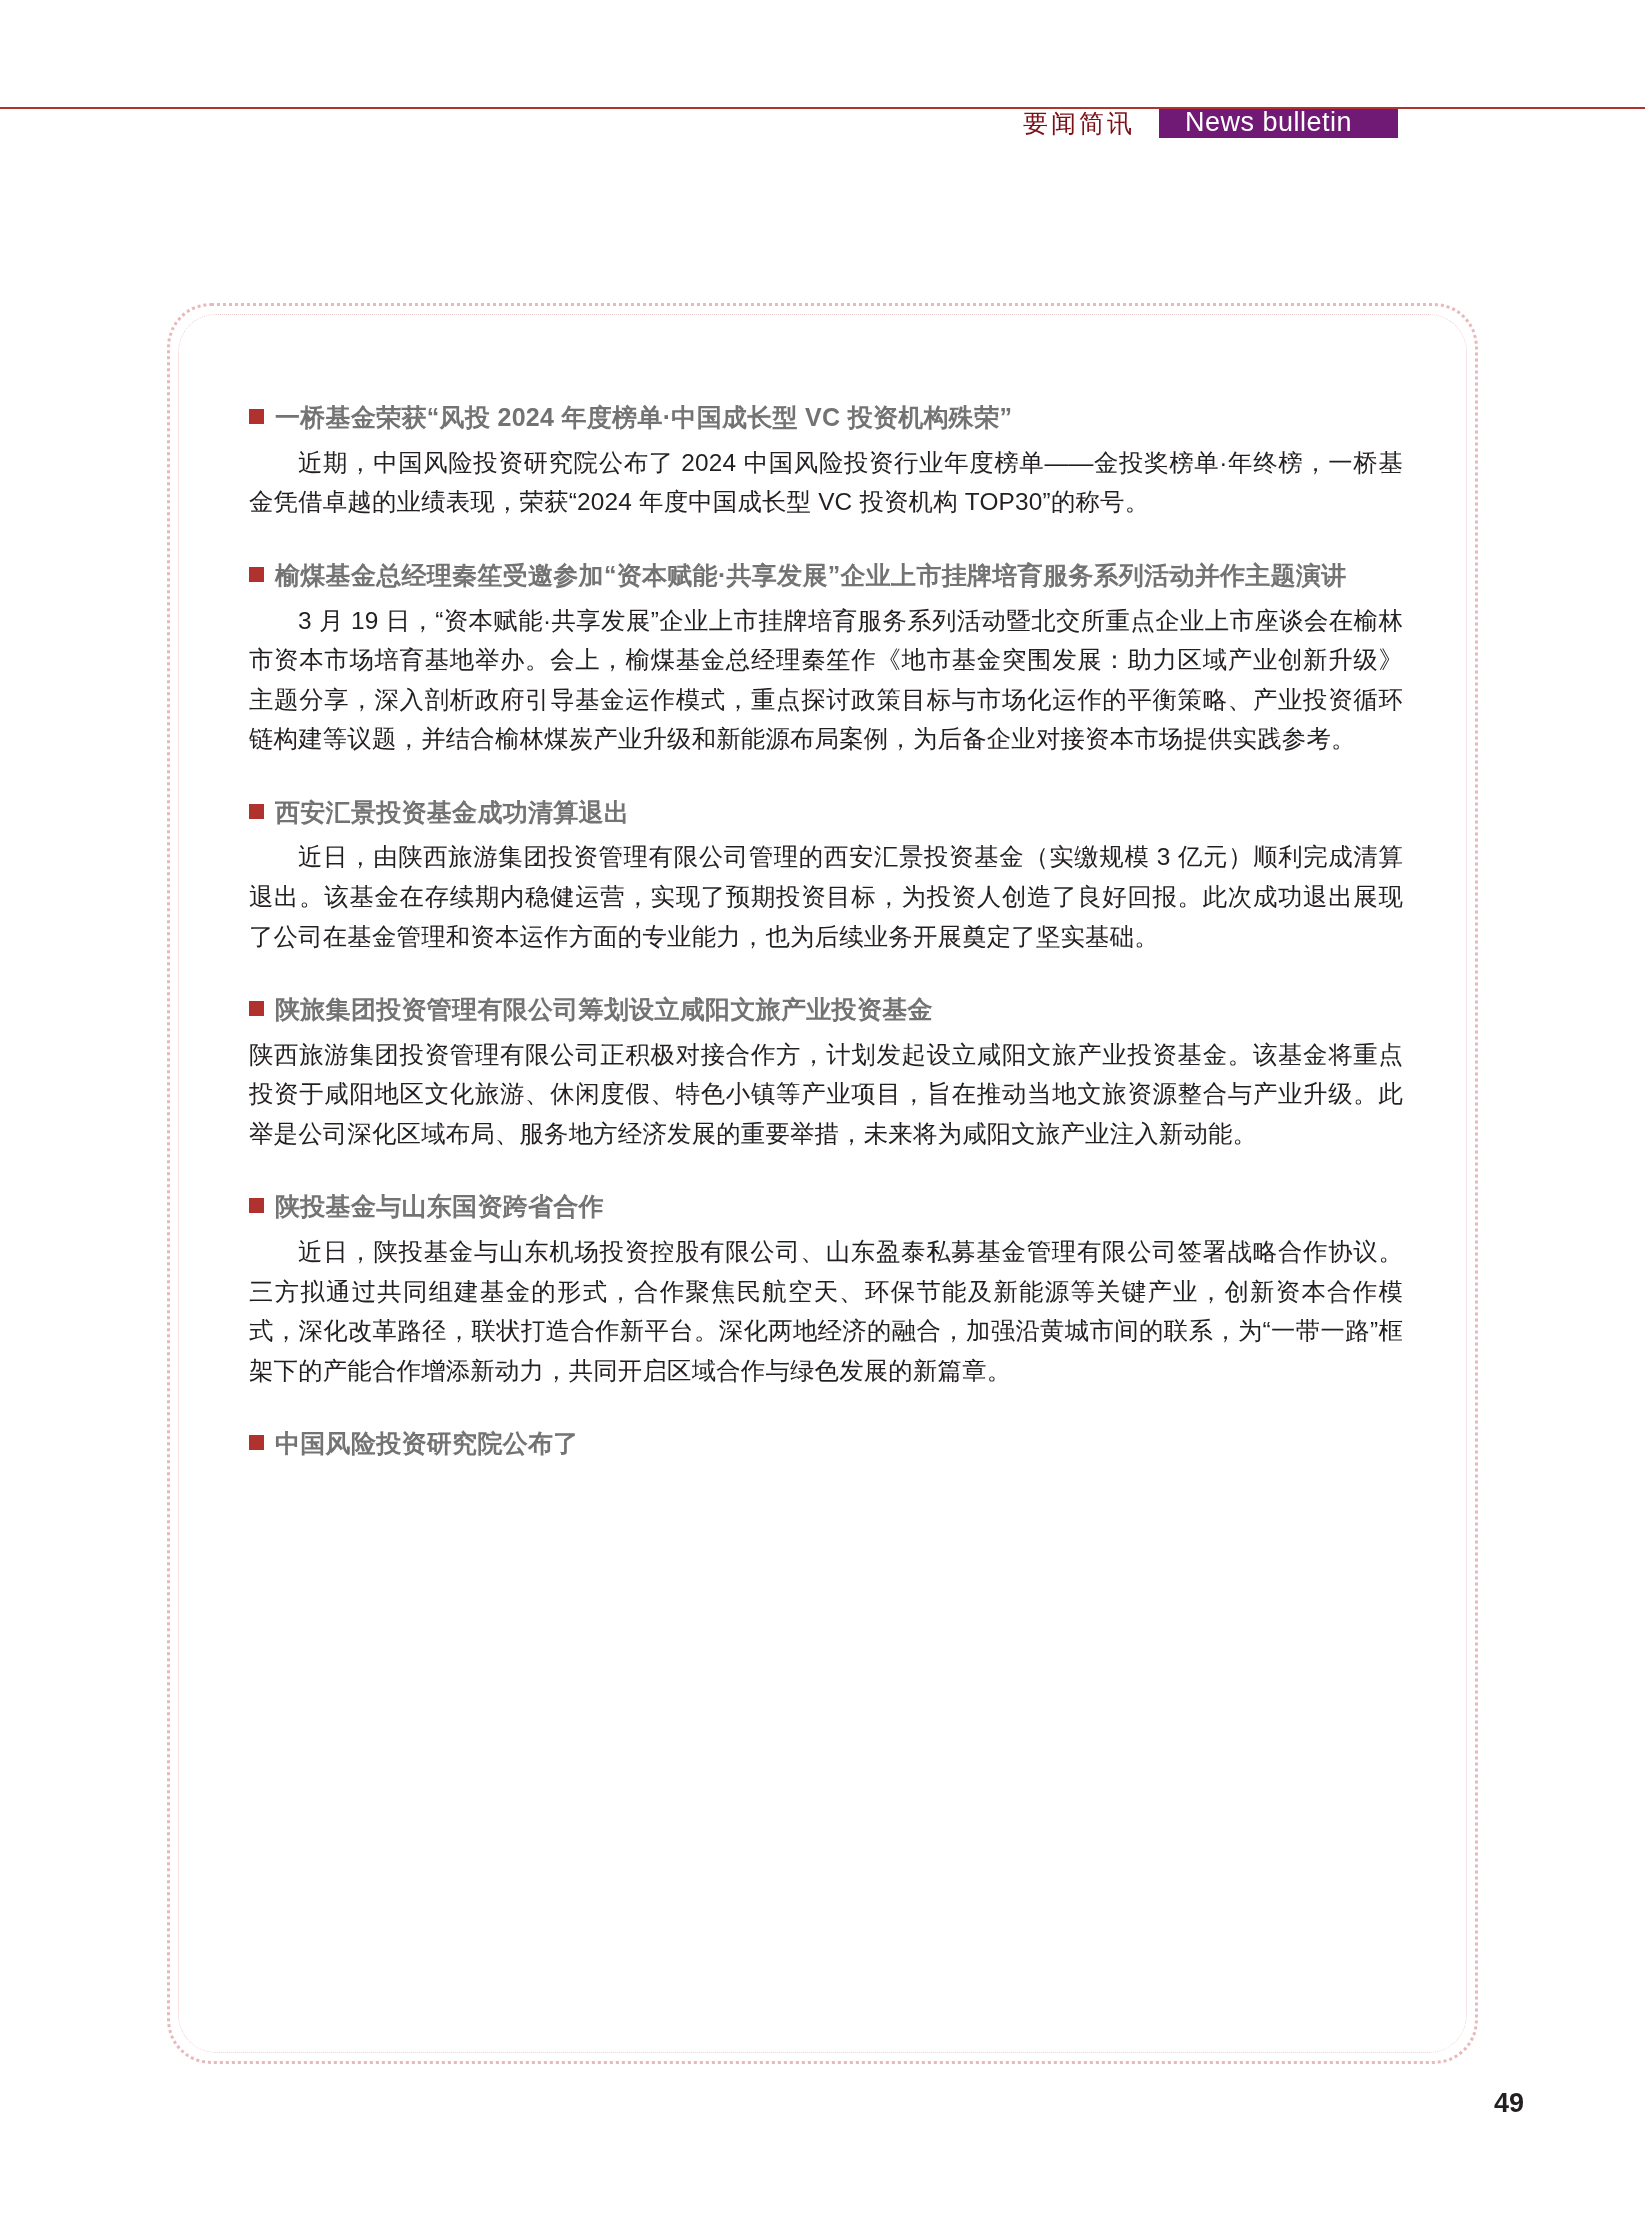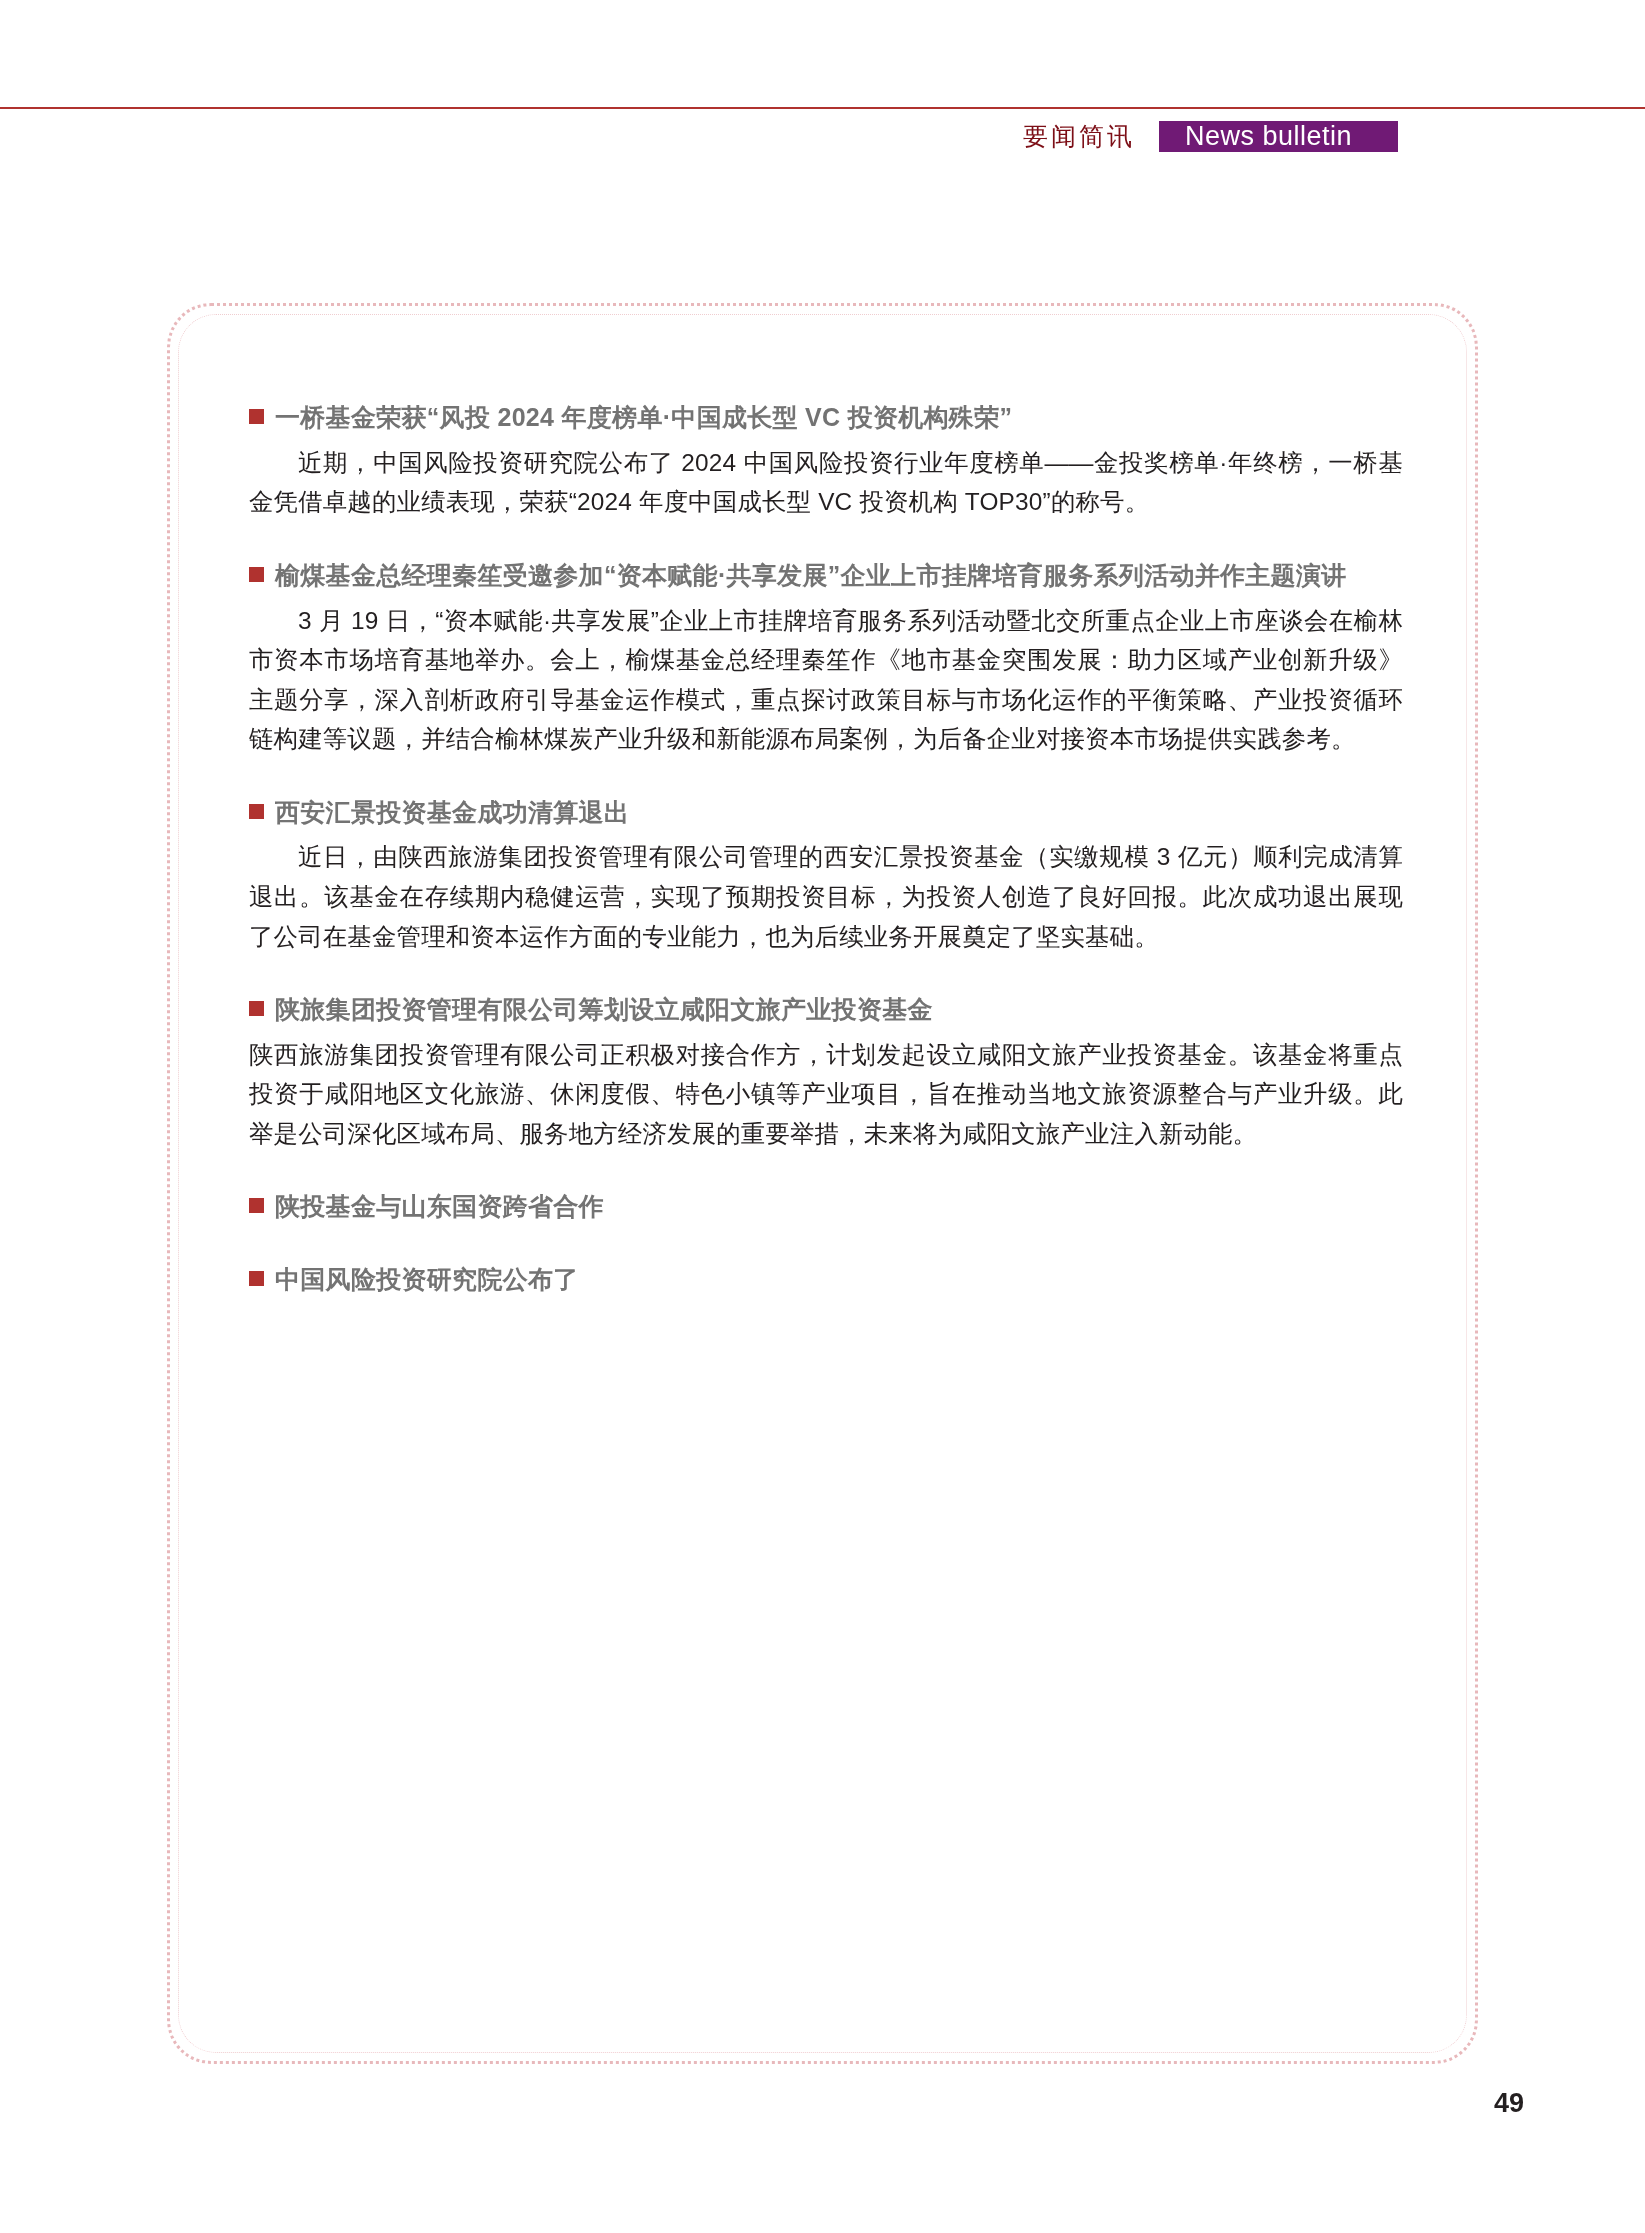--- a/index.html
+++ b/index.html
@@ -14,21 +14,21 @@
   }
 
   
   .header {
     position: absolute;
     top: 107px;
     left: 0;
     width: 1398px;
     height: 58px;
     display: flex;
-    align-items: center;
+    align-items: flex-start;
     justify-content: flex-end;
   }
   .header-rule {
     position: absolute;
     left: 0;
     top: 0;
     width: 1646px;
     height: 2px;
     background: #b0332f;
   }
@@ -155,20 +155,21 @@
     <p class="para">近日，由陕西旅游集团投资管理有限公司管理的西安汇景投资基金（实缴规模 3 亿元）顺利完成清算退出。该基金在存续期内稳健运营，实现了预期投资目标，为投资人创造了良好回报。此次成功退出展现了公司在基金管理和资本运作方面的专业能力，也为后续业务开展奠定了坚实基础。</p>
   </div>
 
   <div class="article">
     <p class="headline"><span class="bullet"></span><span>陕旅集团投资管理有限公司筹划设立咸阳文旅产业投资基金</span></p>
     <p class="para no-indent">陕西旅游集团投资管理有限公司正积极对接合作方，计划发起设立咸阳文旅产业投资基金。该基金将重点投资于咸阳地区文化旅游、休闲度假、特色小镇等产业项目，旨在推动当地文旅资源整合与产业升级。此举是公司深化区域布局、服务地方经济发展的重要举措，未来将为咸阳文旅产业注入新动能。</p>
   </div>
 
   <div class="article">
     <p class="headline"><span class="bullet"></span><span>陕投基金与山东国资跨省合作</span></p>
+    <p class="para">近日，陕投基金与山东机场投资控股有限公司、山东盈泰私募基金管理有限公司签署战略合作协议。三方拟通过共同组建基金的形式，合作聚焦民航空天、环保节能及新能源等关键产业，创新资本合作模式，深化改革路径，联状打造合作新平台。深化两地经济的融合，加强沿黄城市间的联系，为“一带一路”框架下的产能合作增添新动力，共同开启区域合作与绿色发展的新篇章。</p>
   </div>
 
   <div class="article">
     <p class="headline"><span class="bullet"></span><span>中国风险投资研究院公布了</span></p>
   </div>
 
 </div>
 
 <div class="page-number">49</div>
 

